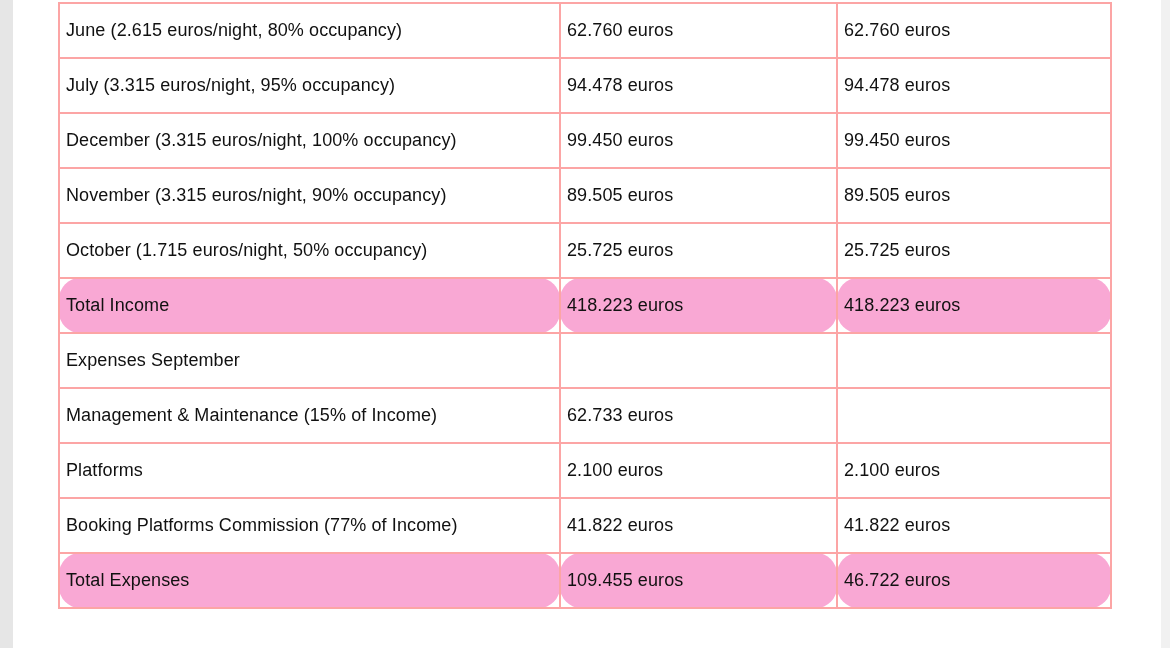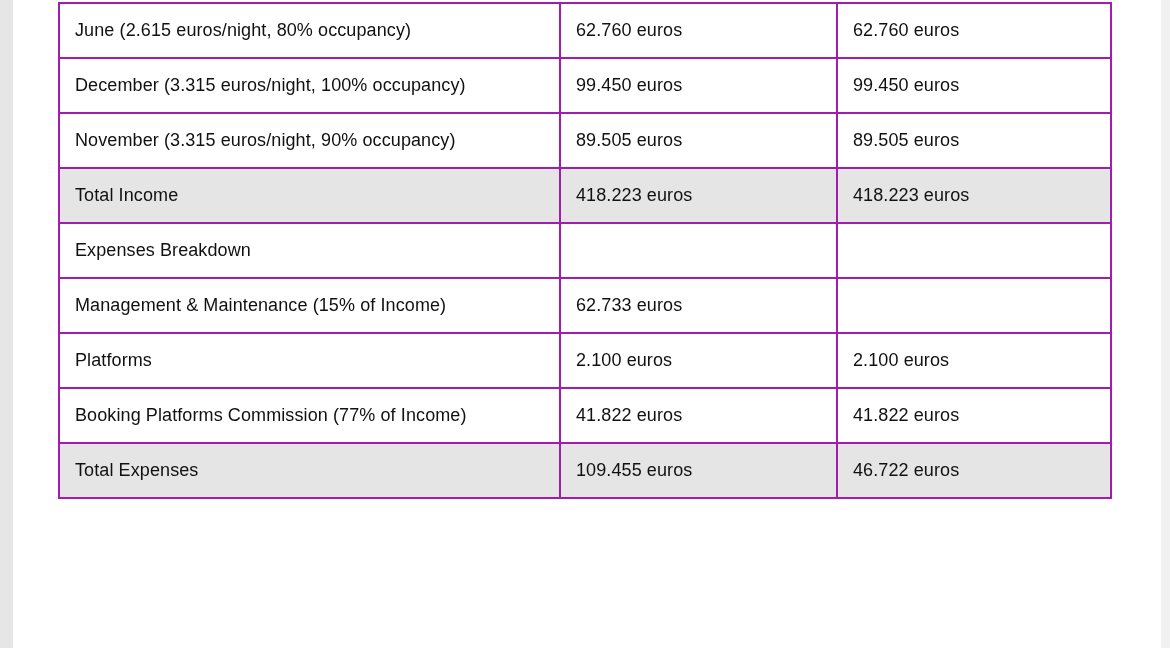--- a/index.html
+++ b/index.html
@@ -36,31 +36,32 @@
     border-collapse: collapse;
     table-layout: fixed;
     font-family: "Liberation Sans", sans-serif;
     font-size: 18px;
     color: #111111;
   }
   col.c1 { width: 501px; }
   col.c2 { width: 277px; }
   col.c3 { width: 274px; }
   table.fin-table td {
-    border: 2px solid #a21caf;
+    border: 2px solid #fca5a5;
     height: 53px;
-    padding: 0 15px;
+    padding: 0 6px;
     vertical-align: middle;
     background: #ffffff;
     white-space: nowrap;
     overflow: hidden;
     letter-spacing: 0.1px;
   }
   tr.highlight td {
-    background: #e5e5e5;
+    background: #f9a8d4;
+    border-radius: 21px;
   }
 </style>
 </head>
 <body>
 
 <div class="page">
   <div class="edge-strip-left"></div>
   <div class="edge-strip-right"></div>
 
   <table class="fin-table">
@@ -69,36 +70,46 @@
         <col class="c2">
         <col class="c3">
     </colgroup>
     <tbody>
         <tr>
       <td>June (2.615 euros/night, 80% occupancy)</td>
       <td>62.760 euros</td>
       <td>62.760 euros</td>
     </tr>
         <tr>
+      <td>July (3.315 euros/night, 95% occupancy)</td>
+      <td>94.478 euros</td>
+      <td>94.478 euros</td>
+    </tr>
+        <tr>
       <td>December (3.315 euros/night, 100% occupancy)</td>
       <td>99.450 euros</td>
       <td>99.450 euros</td>
     </tr>
         <tr>
       <td>November (3.315 euros/night, 90% occupancy)</td>
       <td>89.505 euros</td>
       <td>89.505 euros</td>
     </tr>
+        <tr>
+      <td>October (1.715 euros/night, 50% occupancy)</td>
+      <td>25.725 euros</td>
+      <td>25.725 euros</td>
+    </tr>
         <tr class="highlight">
       <td>Total Income</td>
       <td>418.223 euros</td>
       <td>418.223 euros</td>
     </tr>
         <tr>
-      <td>Expenses Breakdown</td>
+      <td>Expenses September</td>
       <td></td>
       <td></td>
     </tr>
         <tr>
       <td>Management &amp; Maintenance (15% of Income)</td>
       <td>62.733 euros</td>
       <td></td>
     </tr>
         <tr>
       <td>Platforms</td>

